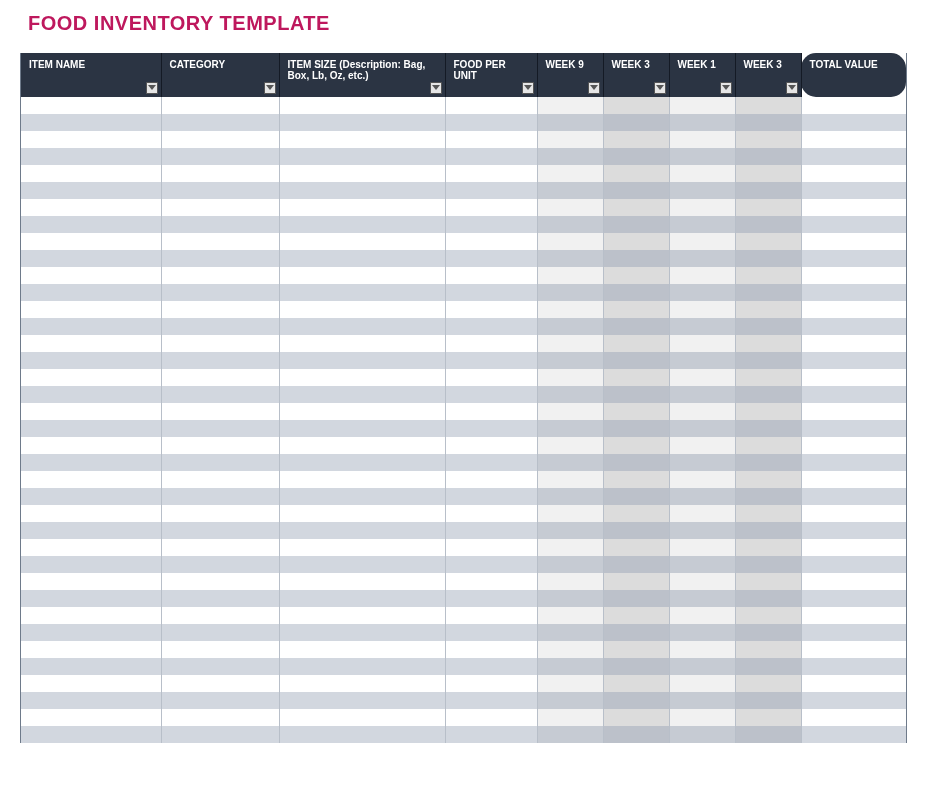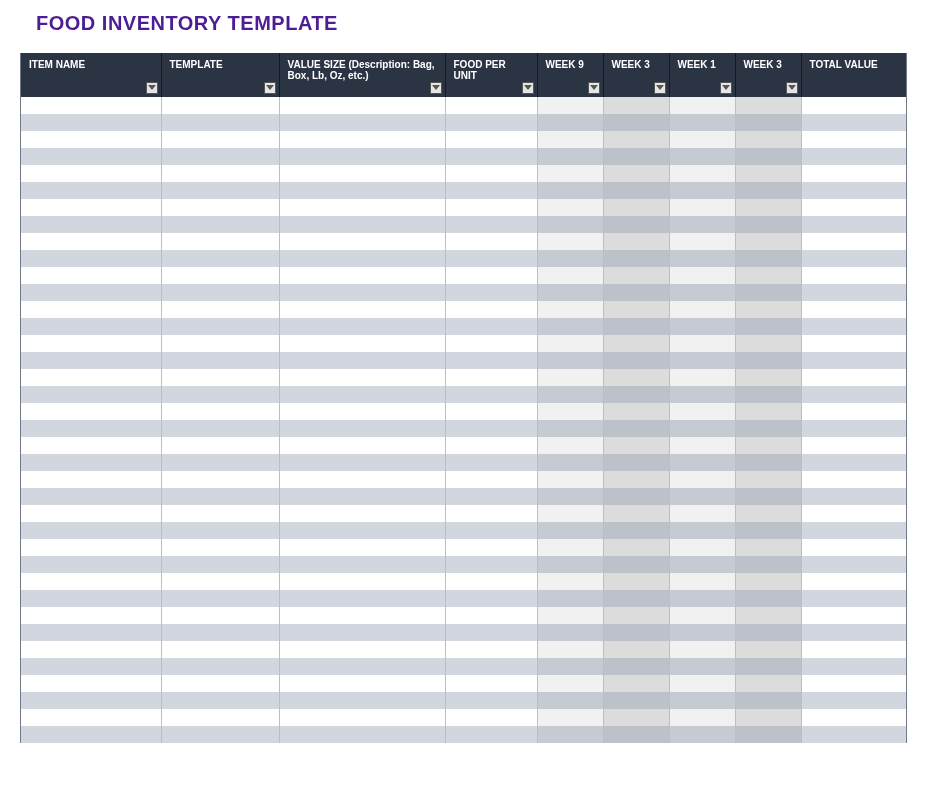--- a/index.html
+++ b/index.html
@@ -5,24 +5,24 @@
     * { box-sizing: border-box; margin: 0; padding: 0; }
     body {
       font-family: Arial, Helvetica, sans-serif;
       background: #ffffff;
       padding: 12px 20px;
       width: 927px;
     }
     .title {
       font-size: 20px;
       font-weight: 700;
-      color: #4c1d95;
+      color: #be185d;
       letter-spacing: 0.5px;
       margin-bottom: 18px;
-      margin-left: 16px;
+      margin-left: 8px;
     }
     .table-wrap {
       border-left: 1px solid #6e7a8a;
       border-right: 1px solid #6e7a8a;
     }
     table {
       border-collapse: collapse;
       width: 100%;
       table-layout: fixed;
     }
@@ -31,21 +31,21 @@
       color: #ffffff;
       font-size: 10px;
       font-weight: 700;
       text-align: left;
       vertical-align: top;
       padding: 6px 6px 4px 8px;
       height: 44px;
       position: relative;
       border-right: 1px solid #141a25;
     }
-    thead th:last-child { border-right: none; }
+    thead th:last-child { border-right: none; border-radius: 15px; }
     .filter-icon {
       position: absolute;
       right: 3px;
       bottom: 3px;
       width: 12px;
       height: 12px;
       background: #e6e6e6;
       border: 1px solid #555;
       border-radius: 1px;
       display: flex;
@@ -97,29 +97,29 @@
     <tr>
       <th>
         <span>ITEM NAME</span>
         <span class="filter-icon">
           <svg width="8" height="6" viewBox="0 0 8 6">
                 <polygon points="0,0 8,0 4,5" fill="#555"></polygon>
               </svg>
         </span>
       </th>
       <th>
-        <span>TEMPLATE</span>
-        <span class="filter-icon">
-          <svg width="8" height="6" viewBox="0 0 8 6">
-                <polygon points="0,0 8,0 4,5" fill="#555"></polygon>
-              </svg>
-        </span>
-      </th>
-      <th>
-        <span>VALUE SIZE (Description: Bag, Box, Lb, Oz, etc.)</span>
+        <span>CATEGORY</span>
+        <span class="filter-icon">
+          <svg width="8" height="6" viewBox="0 0 8 6">
+                <polygon points="0,0 8,0 4,5" fill="#555"></polygon>
+              </svg>
+        </span>
+      </th>
+      <th>
+        <span>ITEM SIZE (Description: Bag, Box, Lb, Oz, etc.)</span>
         <span class="filter-icon">
           <svg width="8" height="6" viewBox="0 0 8 6">
                 <polygon points="0,0 8,0 4,5" fill="#555"></polygon>
               </svg>
         </span>
       </th>
       <th>
         <span>FOOD PER UNIT</span>
         <span class="filter-icon">
           <svg width="8" height="6" viewBox="0 0 8 6">

